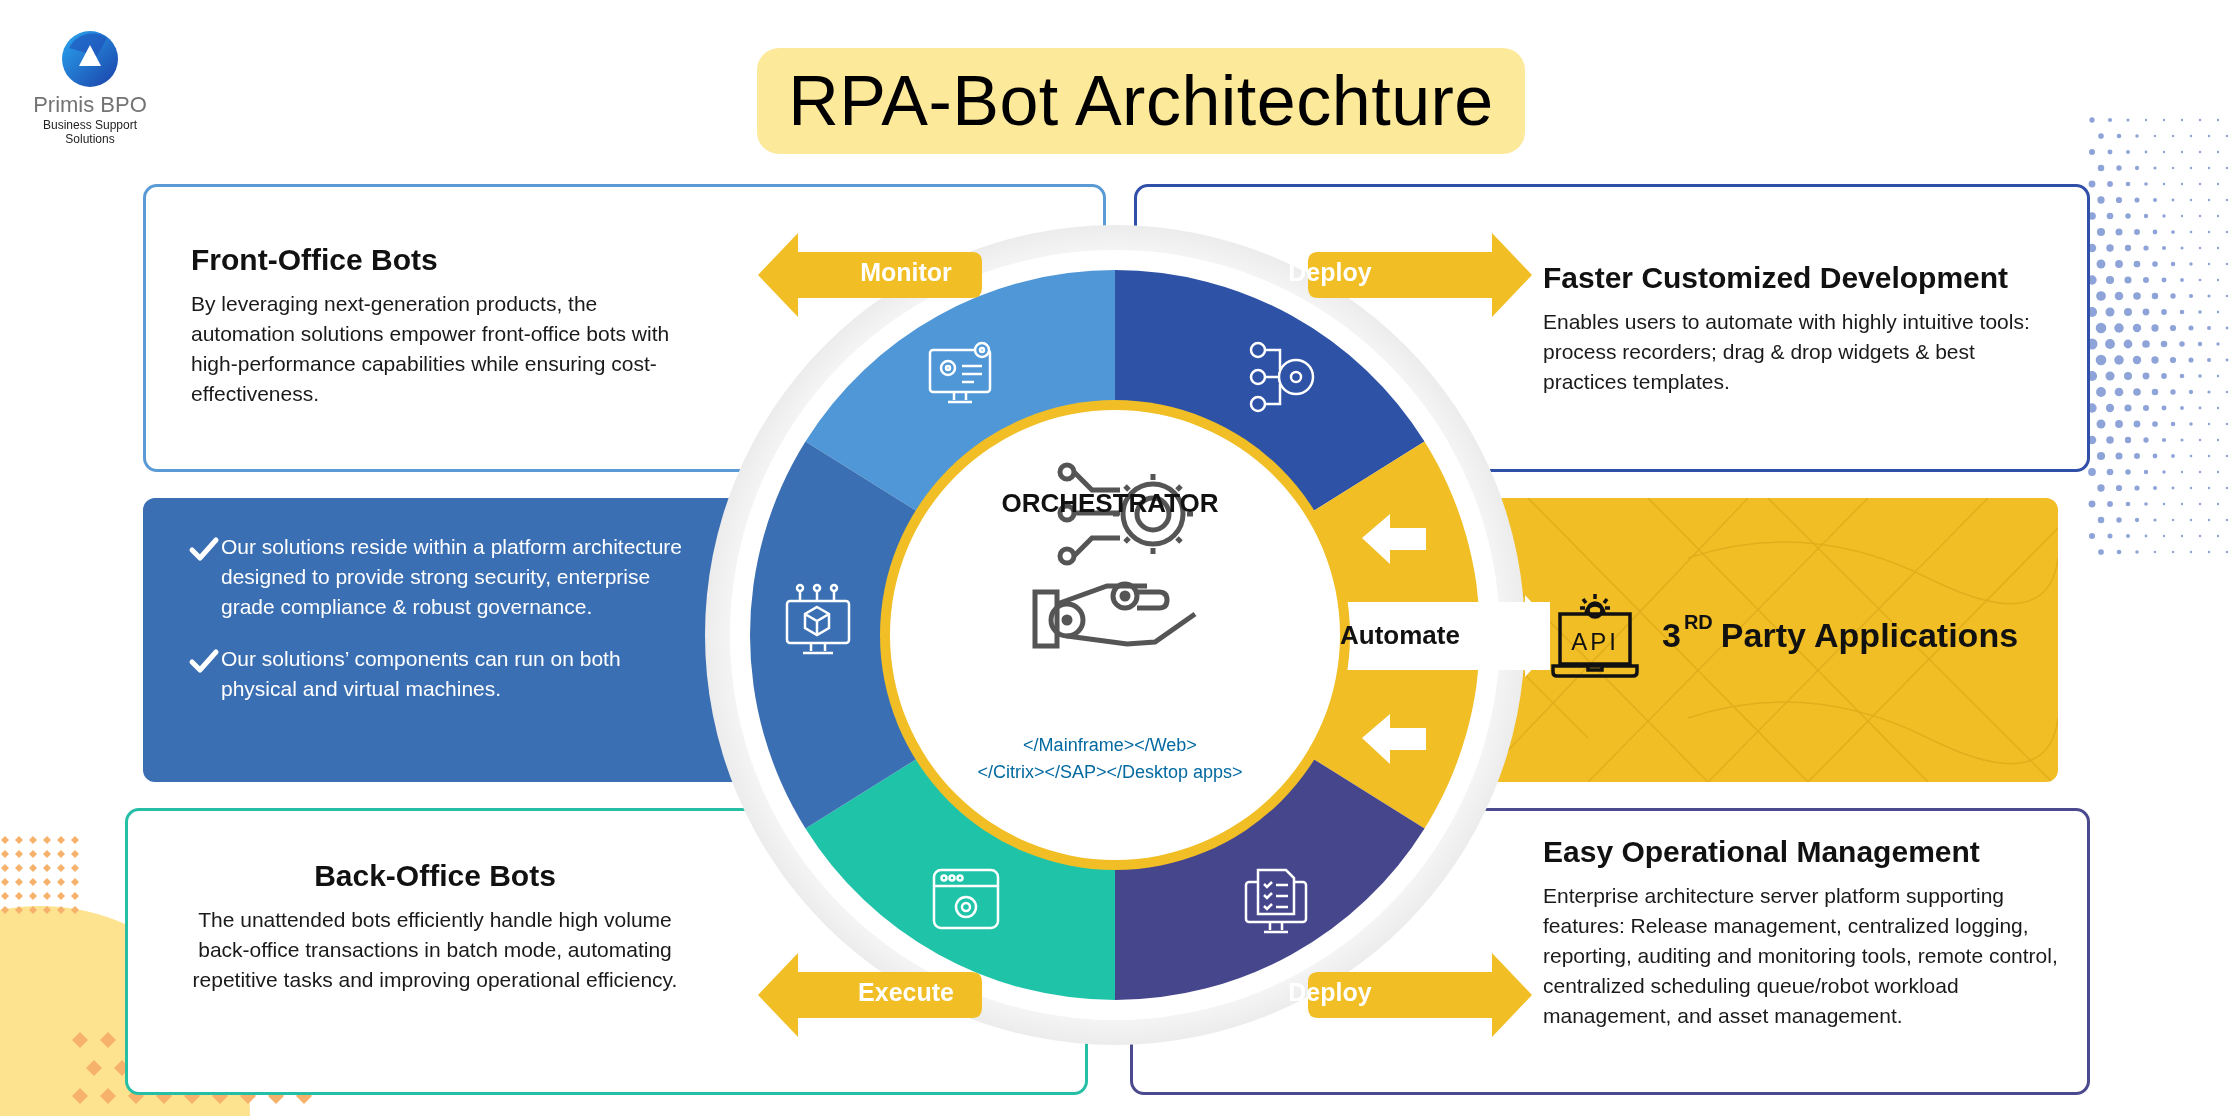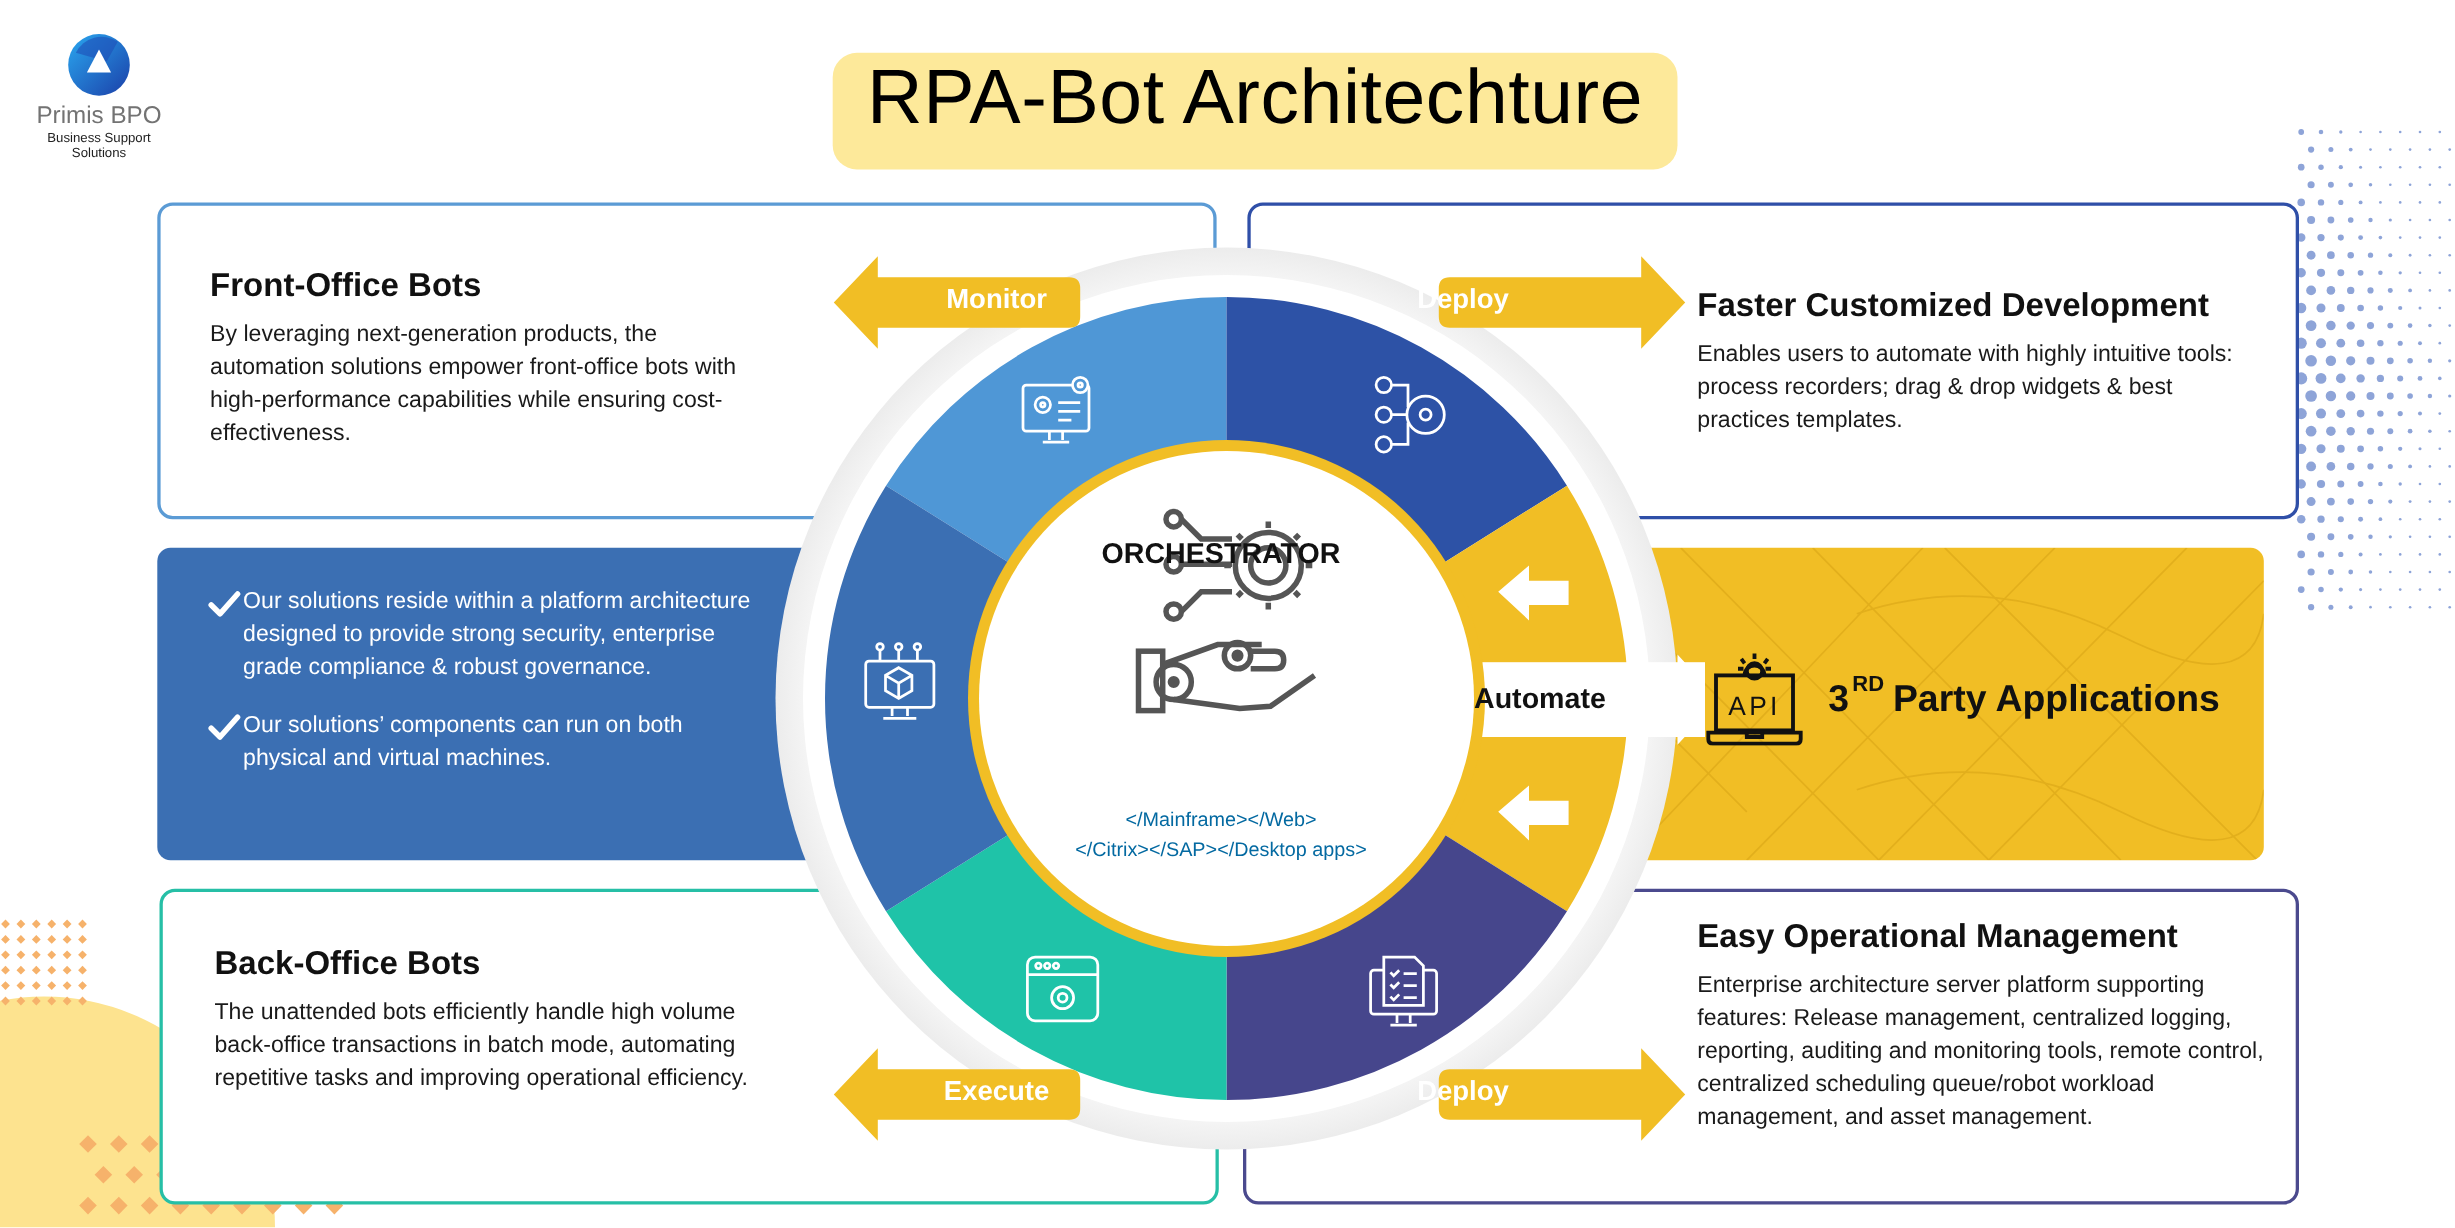--- a/index.html
+++ b/index.html
@@ -4,29 +4,29 @@
 <style>
   html,body{margin:0;padding:0;}
   body{width:2232px;height:1116px;position:relative;overflow:hidden;background:#ffffff;font-family:"Liberation Sans",sans-serif;color:#111;}
   .abs{position:absolute;}
   
   .logo{left:20px;top:30px;width:140px;text-align:center;}
   .logo-mark{width:58px;height:58px;margin:0 auto;display:block;}
   .logo-name{font-size:22px;color:#737373;margin-top:6px;line-height:22px;}
   .logo-tag{font-size:12px;color:#222;margin-top:2px;}
   
-  .title-pill{left:757px;top:48px;width:768px;height:106px;background:#fde99a;border-radius:22px;display:flex;align-items:flex-start;justify-content:center;}
+  .title-pill{left:757px;top:48px;width:768px;height:106px;background:#fde99a;border-radius:22px;display:flex;align-items:center;justify-content:center;}
   .title-text{font-size:70px;color:#000;letter-spacing:0.5px;}
   
   .card{border:3px solid;border-radius:14px;background:#fff;box-sizing:border-box;}
   .card-h{font-size:30px;font-weight:bold;color:#111;margin:0 0 12px 0;}
   .card-p{font-size:21px;line-height:30px;color:#1a1a1a;margin:0;}
   .c-front{left:143px;top:184px;width:963px;height:288px;border-color:#5b9bd5;}
   .c-front .inner{position:absolute;left:45px;top:56px;width:500px;}
-  .c-back{left:145px;top:808px;width:963px;height:287px;border-color:#26bfa6;}
+  .c-back{left:125px;top:808px;width:963px;height:287px;border-color:#26bfa6;text-align:center;}
   .c-back .inner{position:absolute;left:47px;top:48px;width:520px;}
   .c-faster{left:1134px;top:184px;width:956px;height:288px;border-color:#2f4fa8;}
   .c-faster .inner{position:absolute;left:406px;top:74px;width:520px;}
   .c-easy{left:1130px;top:808px;width:960px;height:287px;border-color:#4b4a8e;}
   .c-easy .inner{position:absolute;left:410px;top:24px;width:520px;}
   
   .band-blue{left:143px;top:498px;width:700px;height:284px;background:#3b6fb3;border-radius:12px;}
   .bullets{position:absolute;left:44px;top:34px;width:500px;}
   .bullet{display:flex;align-items:flex-start;margin-bottom:22px;}
   .bullet-check{width:34px;flex:0 0 34px;margin-top:4px;}

